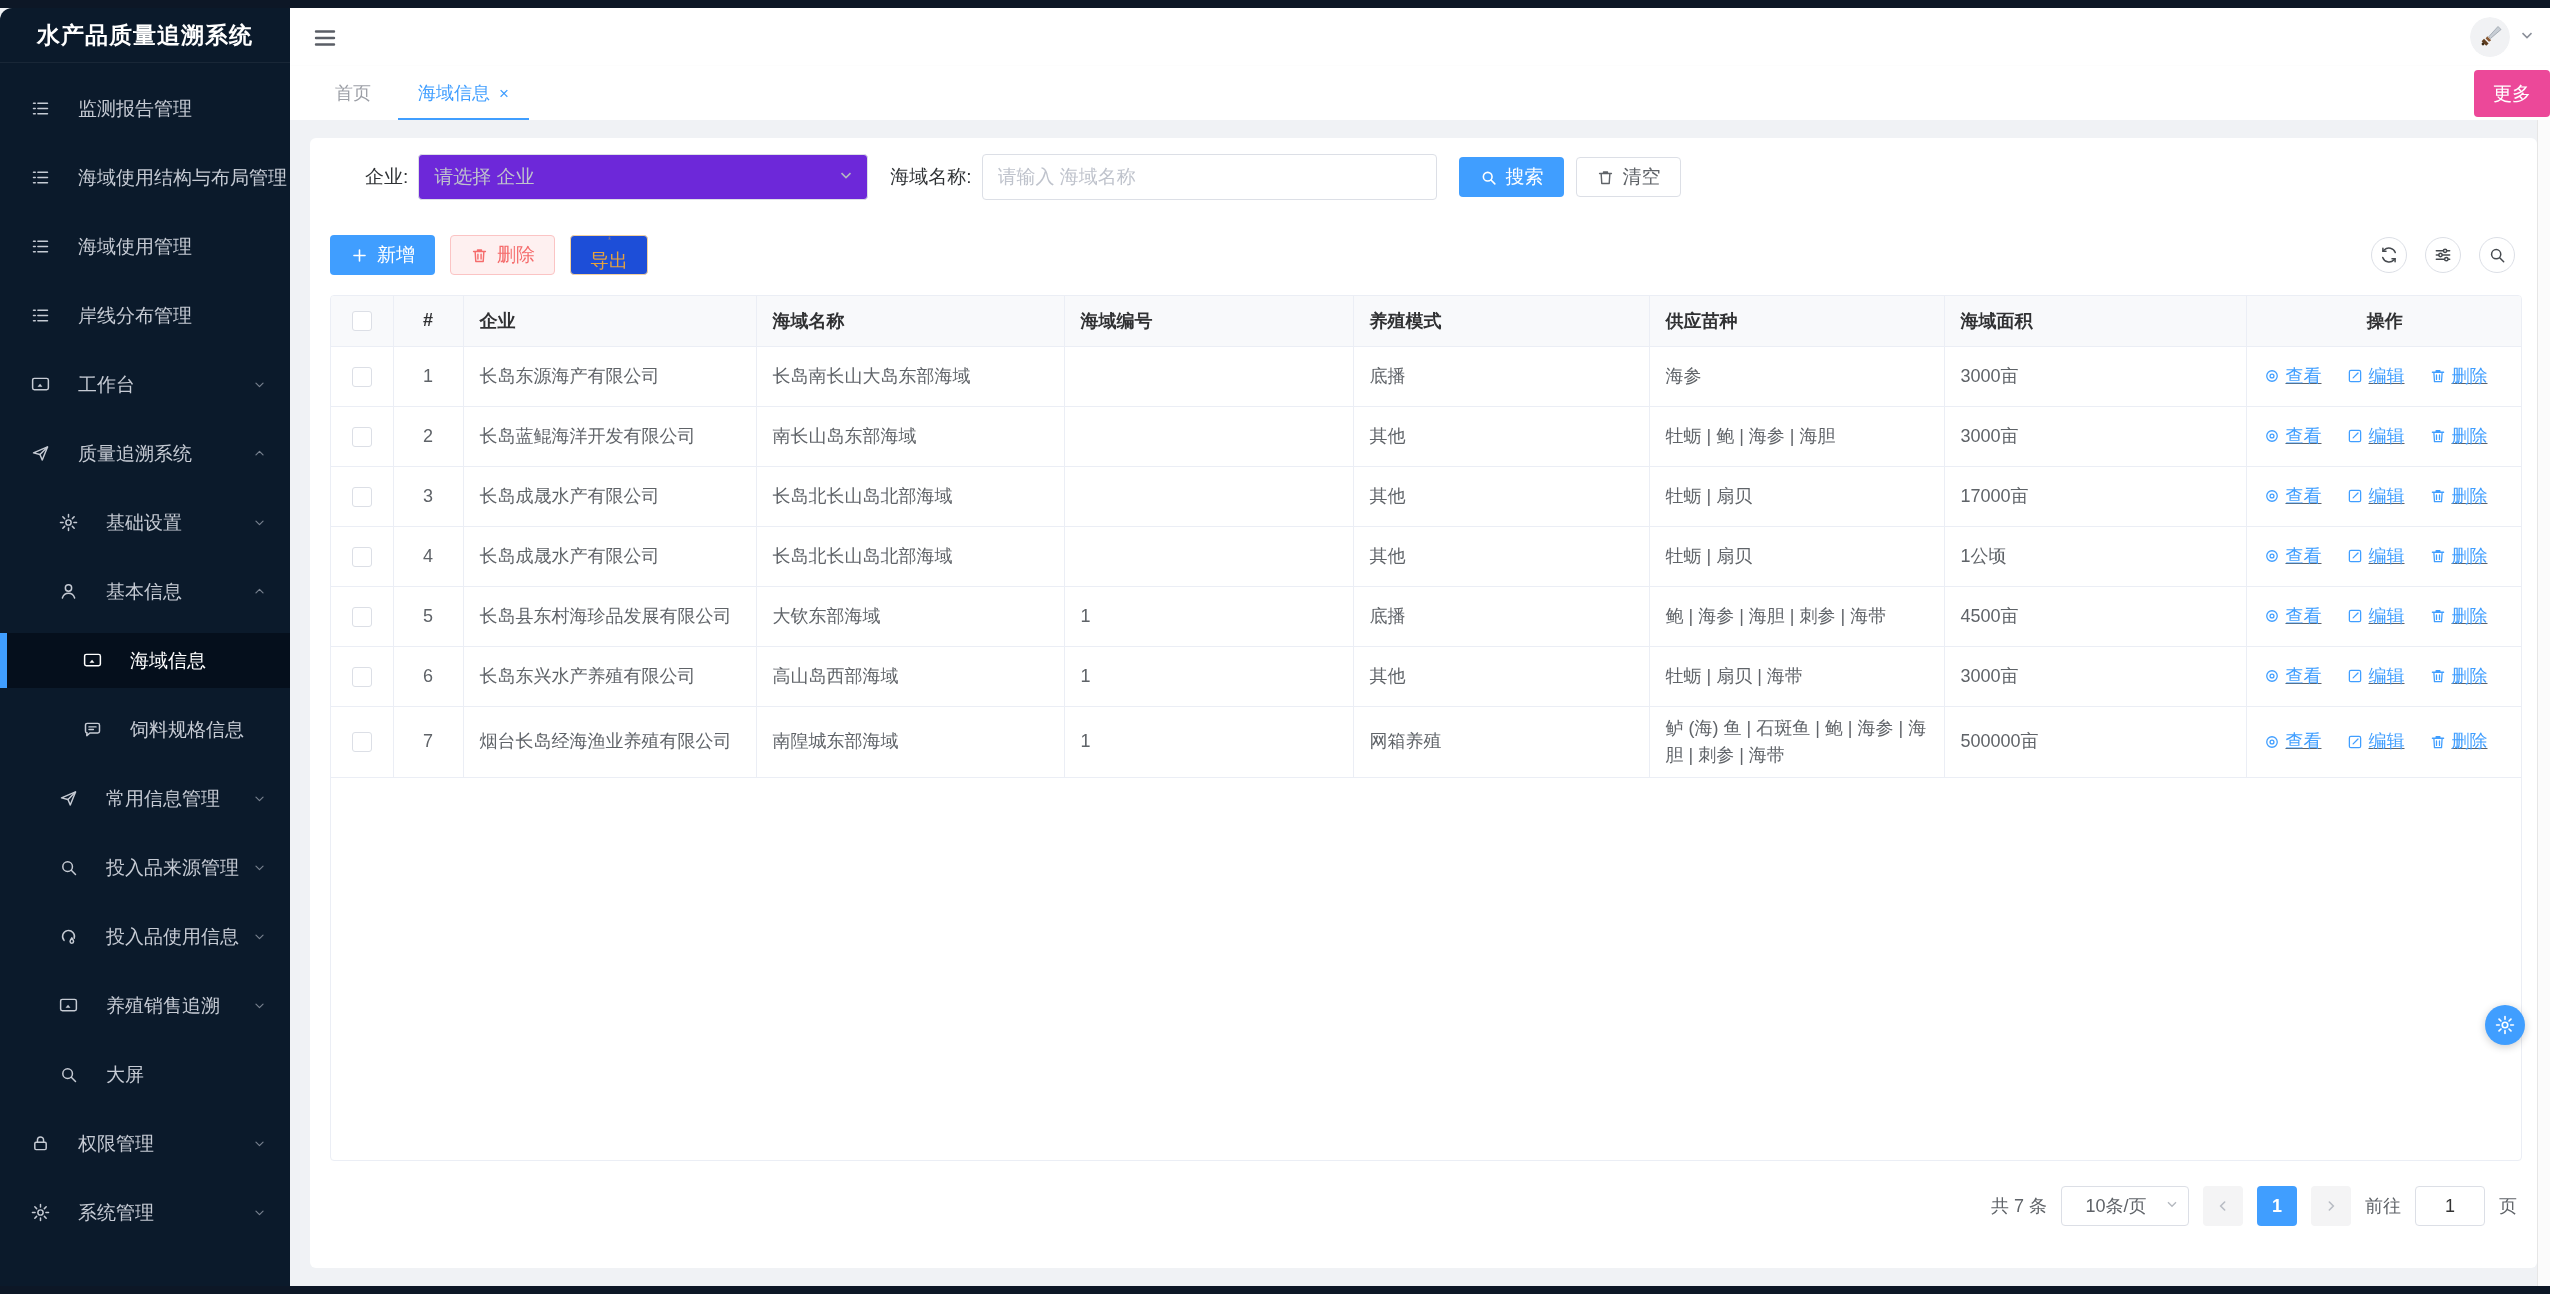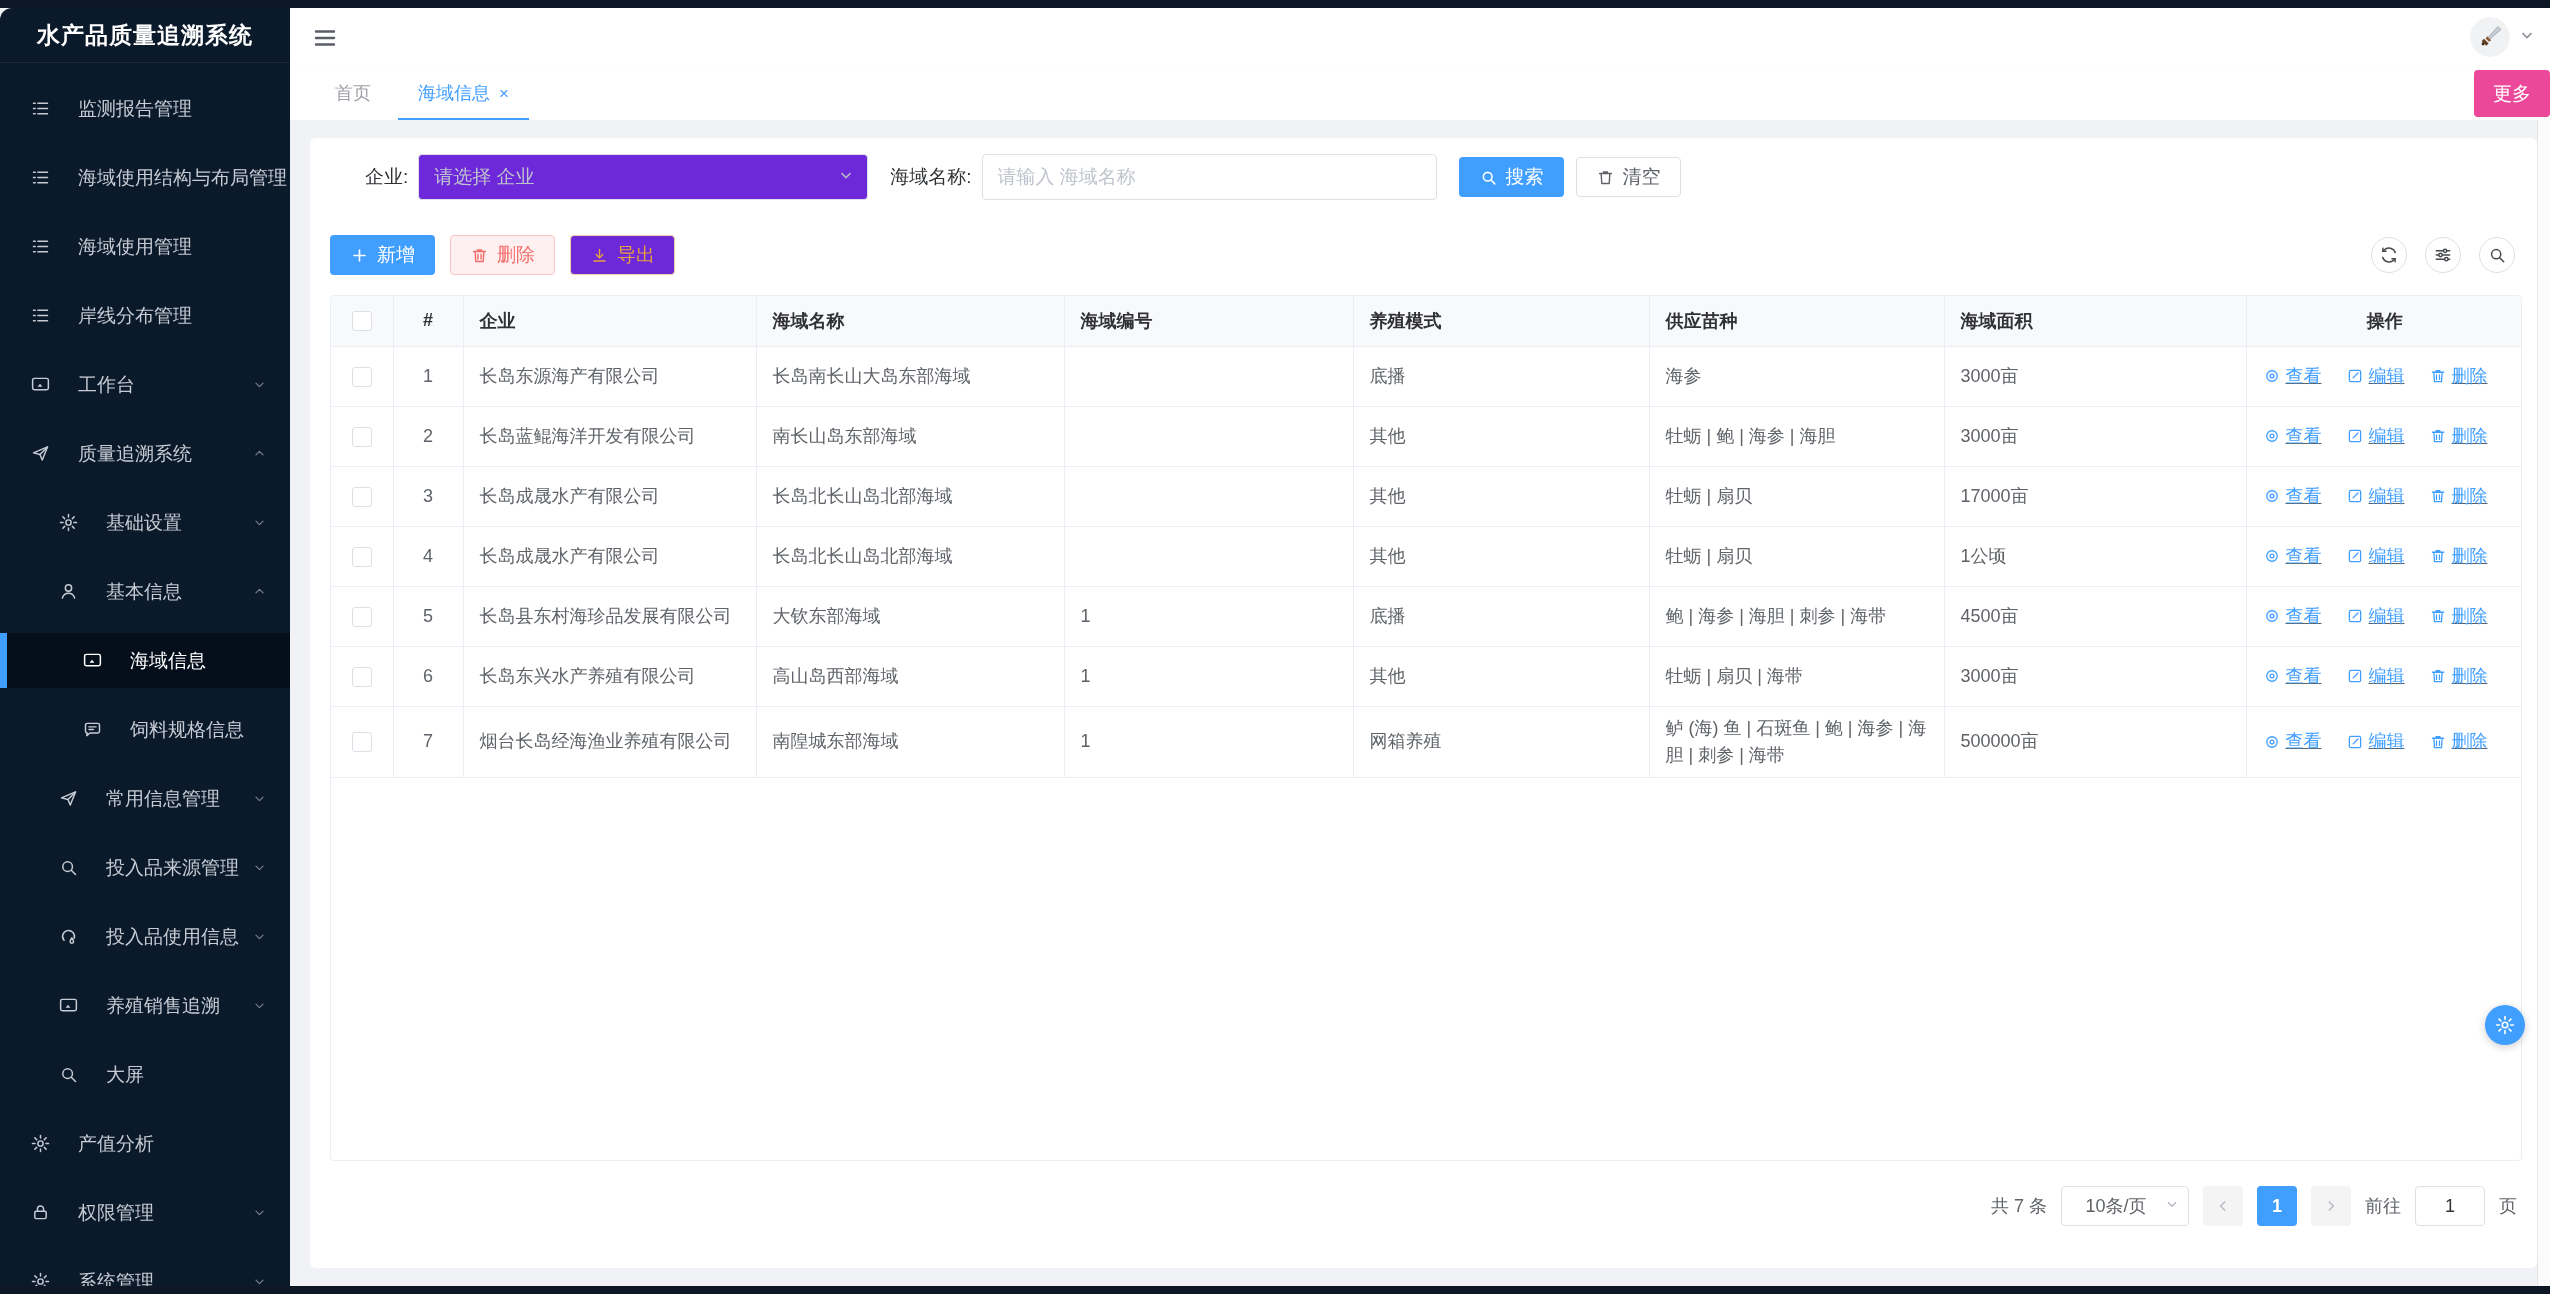--- a/index.html
+++ b/index.html
@@ -51,21 +51,21 @@
   .select-box .ph{font-size:19px;color:#bfc3cc;}
   .select-box .sel-chev{position:absolute;right:12px;color:#b4b8bf;}
   .gap22{width:22px;}
   .gap12{width:12px;}
   .text-input{width:455px;height:46px;border:1px solid #dcdfe6;border-radius:4px;box-sizing:border-box;padding:0 15px;font-size:19px;color:#333;font-family:inherit;outline:none;}
   .text-input::placeholder{color:#bfc3cc;}
   .btn{display:inline-flex;align-items:center;justify-content:center;gap:8px;height:40px;border-radius:4px;font-size:19px;cursor:pointer;border:1px solid transparent;font-family:inherit;box-sizing:border-box;padding:0 19px;white-space:nowrap;}
   .btn-primary{background:#409eff;color:#fff;}
   .btn-plain{background:#fff;color:#5f6368;border-color:#dcdfe6;}
   .btn-danger{background:#fef0f0;color:#f56c6c;border-color:#fbc4c4;}
-  .btn-warn{background:#6d28d9;color:#e6a23c;border-color:#f3d19e;}
+  .btn-warn{background:#1d4ed8;color:#e6a23c;border-color:#f3d19e;flex-direction:column;}
 
   
   .toolbar{position:absolute;left:20px;top:97px;display:flex;gap:15px;align-items:center;}
   .tool-circles{position:absolute;right:22px;top:99px;display:flex;gap:18px;}
   .circle-btn{width:36px;height:36px;border-radius:50%;border:1px solid #dcdfe6;background:#fff;display:flex;align-items:center;justify-content:center;color:#45494e;cursor:pointer;box-sizing:border-box;}
 
   
   .table-wrap{position:absolute;left:20px;top:157px;width:2192px;height:866px;border:1px solid #ebeef5;border-radius:4px;box-sizing:border-box;overflow:hidden;background:#fff;}
   table.grid{border-collapse:collapse;table-layout:fixed;width:2190px;font-size:18px;}
   .grid th{height:50px;background:#f8f9fb;color:#303133;font-weight:bold;text-align:left;padding:0 16px;border-bottom:1px solid #ebeef5;border-right:1px solid #ebeef5;box-sizing:border-box;}
@@ -217,27 +217,20 @@
           <svg class="icon chev" width="17" height="17" viewBox="0 0 24 24" fill="none" stroke="currentColor" stroke-width="1.7" stroke-linecap="round" stroke-linejoin="round">
             <path d="M7 10l5 5 5-5"></path>
           </svg>
         </div>
         <div class="menu-item lv2">
           <svg class="icon " width="21" height="21" viewBox="0 0 24 24" fill="none" stroke="currentColor" stroke-width="1.7" stroke-linecap="round" stroke-linejoin="round">
             <circle cx="11" cy="11" r="5.5"></circle>
             <path d="M15.2 15.2L20 20"></path>
           </svg>
           <span>大屏</span>
-        </div>
-        <div class="menu-item lv1">
-          <svg class="icon " width="21" height="21" viewBox="0 0 24 24" fill="none" stroke="currentColor" stroke-width="1.7" stroke-linecap="round" stroke-linejoin="round">
-            <circle cx="12" cy="12" r="3"></circle>
-            <path d="M12 2.8v3M12 18.2v3M2.8 12h3M18.2 12h3M5.5 5.5l2.1 2.1M16.4 16.4l2.1 2.1M18.5 5.5l-2.1 2.1M7.6 16.4l-2.1 2.1"></path>
-          </svg>
-          <span>产值分析</span>
         </div>
         <div class="menu-item lv1">
           <svg class="icon " width="21" height="21" viewBox="0 0 24 24" fill="none" stroke="currentColor" stroke-width="1.7" stroke-linecap="round" stroke-linejoin="round">
             <rect x="5.5" y="10.5" width="13" height="8.5" rx="1.5"></rect>
             <path d="M8.5 10.5V8a3.5 3.5 0 0 1 7 0v2.5"></path>
           </svg>
           <span>权限管理</span>
           <svg class="icon chev" width="17" height="17" viewBox="0 0 24 24" fill="none" stroke="currentColor" stroke-width="1.7" stroke-linecap="round" stroke-linejoin="round">
             <path d="M7 10l5 5 5-5"></path>
           </svg>

